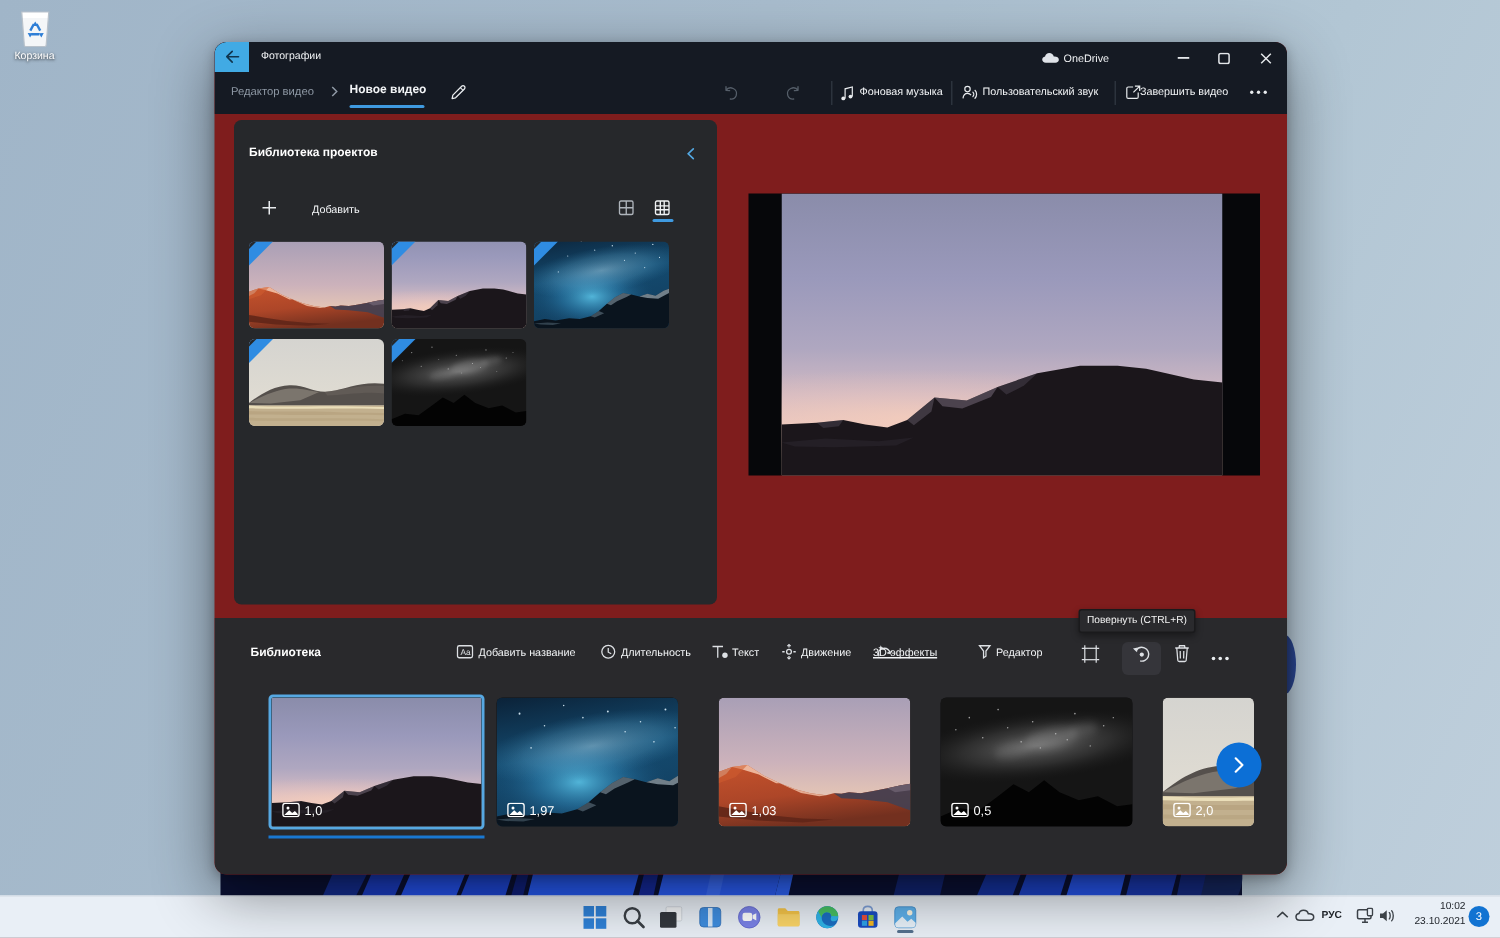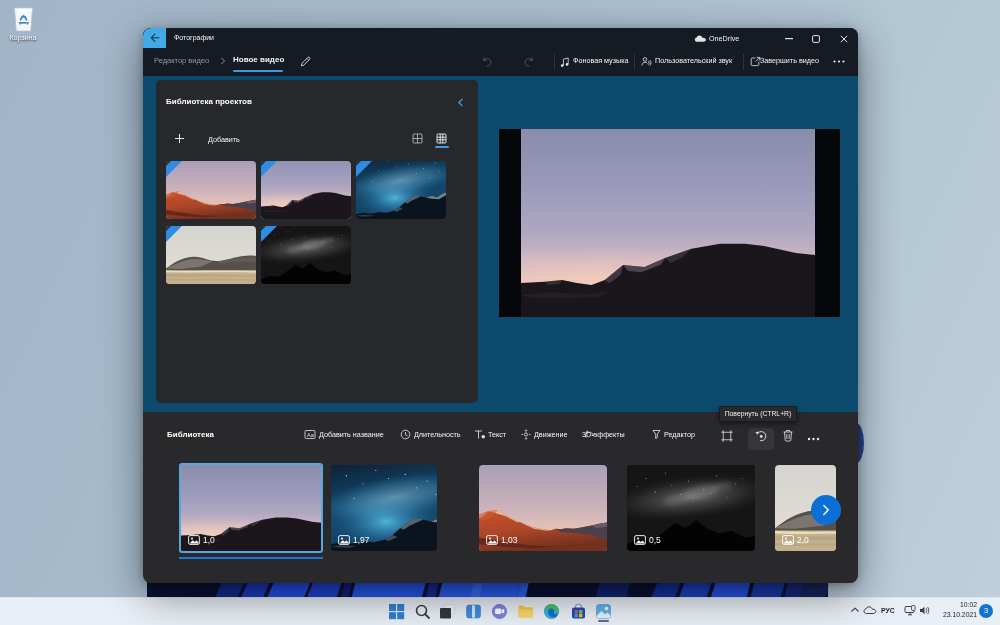--- a/index.html
+++ b/index.html
@@ -1,21 +1,21 @@
 <!DOCTYPE html>
 <html><head>
 <meta charset="utf-8">
 <style>
   html,body{margin:0;padding:0;width:1000px;height:625px;overflow:hidden;
     font-family:"Liberation Sans",sans-serif;-webkit-font-smoothing:antialiased;}
   .ab{position:absolute;}
   #desk{left:0;top:0;width:1000px;height:625px;
     background:linear-gradient(115deg,#a0b5c8 0%,#a8bccd 40%,#b2c6d4 70%,#bfcfdc 100%);}
   #bloom{left:80px;top:370px;}
-  #win{left:143px;top:28px;width:715px;height:555px;border-radius:8px;background:#0c4a6e;
+  #win{left:143px;top:28px;width:715px;height:555px;border-radius:8px;background:#7f1d1d;
     box-shadow:0 12px 40px rgba(0,0,0,.45),0 2px 8px rgba(0,0,0,.25);overflow:hidden;}
   #titlebar{left:0;top:0;width:715px;height:20px;background:#151a23;}
   #backbtn{left:0;top:0;width:23px;height:19.5px;background:#41aae4;border-radius:8px 0 0 0;}
   #tabbar{left:0;top:20px;width:715px;height:28px;background:#151a23;}
   .t-dim{color:#8e98a4;font-size:7.5px;}
   .t-w{color:#f2f4f6;font-size:7.5px;}
   #libpanel{left:13px;top:52px;width:322px;height:323px;background:#26282b;border-radius:5px;}
   .lthumb{width:90px;height:58px;border-radius:4px;overflow:hidden;}
   .fold{left:0;top:0;width:0;height:0;border-top:16px solid #2f8ce2;border-right:16px solid transparent;}
   .foldcut{left:0;top:0;width:0;height:0;border-top:5px solid #26282b;border-right:5px solid transparent;}
@@ -449,21 +449,21 @@
         </g>
       </svg>
 <div class="ab t-w" style="left:391px;top:18px;font-size:7.2px;">Движение</div>
 <svg class="ab" style="left:441px;top:17px;" width="12" height="11" viewBox="0 0 12 11">
         <g fill="none" stroke="#dde0e4" stroke-width=".85">
           <path d="M2,8.5 C0.8,6 2.2,3.5 4.8,3.2 C7,3 9,4.4 9.6,6.6"></path>
           <path d="M9.6,6.6 L10.4,4.8 M9.6,6.6 L7.8,6"></path>
           <path d="M3.2,1.2 L3.7,2.4 L4.9,2.9 L3.7,3.4 L3.2,4.6 L2.7,3.4 L1.5,2.9 L2.7,2.4 Z" fill="#dde0e4" stroke="none"></path>
         </g>
       </svg>
-<div class="ab t-w" style="left:439px;top:18px;font-size:7.2px;">3D-эффекты</div>
+<div class="ab t-w" style="left:439px;top:18px;font-size:7.2px;text-decoration:underline;">3D-эффекты</div>
 <svg class="ab" style="left:508px;top:17px;" width="11" height="11" viewBox="0 0 11 11">
         <g fill="none" stroke="#dde0e4" stroke-width=".85">
           <path d="M2,1.5 L9,1.5 L6.3,5 L6.3,8.5 L4.7,9.5 L4.7,5 Z"></path>
         </g>
       </svg>
 <div class="ab t-w" style="left:521px;top:18px;font-size:7.2px;">Редактор</div>
 <svg class="ab" style="left:577px;top:16.5px;" width="14" height="14" viewBox="0 0 14 14">
         <g fill="none" stroke="#dde0e4" stroke-width=".8">
           <rect x="3.2" y="3.2" width="7.6" height="7.6"></rect>
           <path d="M3.2,1.2 L3.2,3.2 M1.2,3.2 L3.2,3.2 M10.8,1.2 L10.8,3.2 M12.8,3.2 L10.8,3.2 M3.2,12.8 L3.2,10.8 M1.2,10.8 L3.2,10.8 M10.8,12.8 L10.8,10.8 M12.8,10.8 L10.8,10.8"></path>
@@ -516,21 +516,21 @@
 <path d="M49,43.9 L58,40.8 L55,43.6 L51,45.6 Z" fill="#6e6378" opacity=".3"></path>
 <path d="M8,52 L14,51.4 L13,52.8 L9.5,53.2 Z" fill="#7d7388" opacity=".25"></path>
 <path d="M0,56.5 L10,55.6 L22,56.2 L30,55.4 L26,57.2 L12,57.6 L3,57.4 Z" fill="#4e4656" opacity=".18"></path>
         </svg>
 <div class="durlbl ab"><svg width="12" height="10" viewBox="0 0 12 10" style="margin-right:3px;">
             <rect x=".6" y=".6" width="10.8" height="8.8" rx="1.5" fill="none" stroke="#fff" stroke-width=".9"></rect>
             <circle cx="4" cy="3.6" r="1" fill="#fff"></circle>
             <path d="M1.5,8.4 L4.8,5.2 L6.8,7 L8.6,5.6 L10.5,7.6 L10.5,8.4 Z" fill="#fff"></path>
           </svg>1,0</div>
 </div>
-<div class="ab sthumb" style="left:188px;top:53px;width:106px;">
+<div class="ab sthumb" style="left:188px;top:53px;width:121px;">
 <svg class="ab " style="" width="128" height="86" viewBox="0 0 100 64" preserveAspectRatio="none">
           <defs>
 <linearGradient id="bskyS1" x1="0" y1="0" x2=".25" y2="1">
   <stop offset="0" stop-color="#0b2238"></stop>
               <stop offset=".5" stop-color="#144b70"></stop>
   <stop offset="1" stop-color="#123f60"></stop>
 </linearGradient>
 <radialGradient id="bglowS1" cx=".5" cy=".5" r=".5">
   <stop offset="0" stop-color="#55bade" stop-opacity=".95"></stop>
               <stop offset=".5" stop-color="#2f84b4" stop-opacity=".5"></stop>

